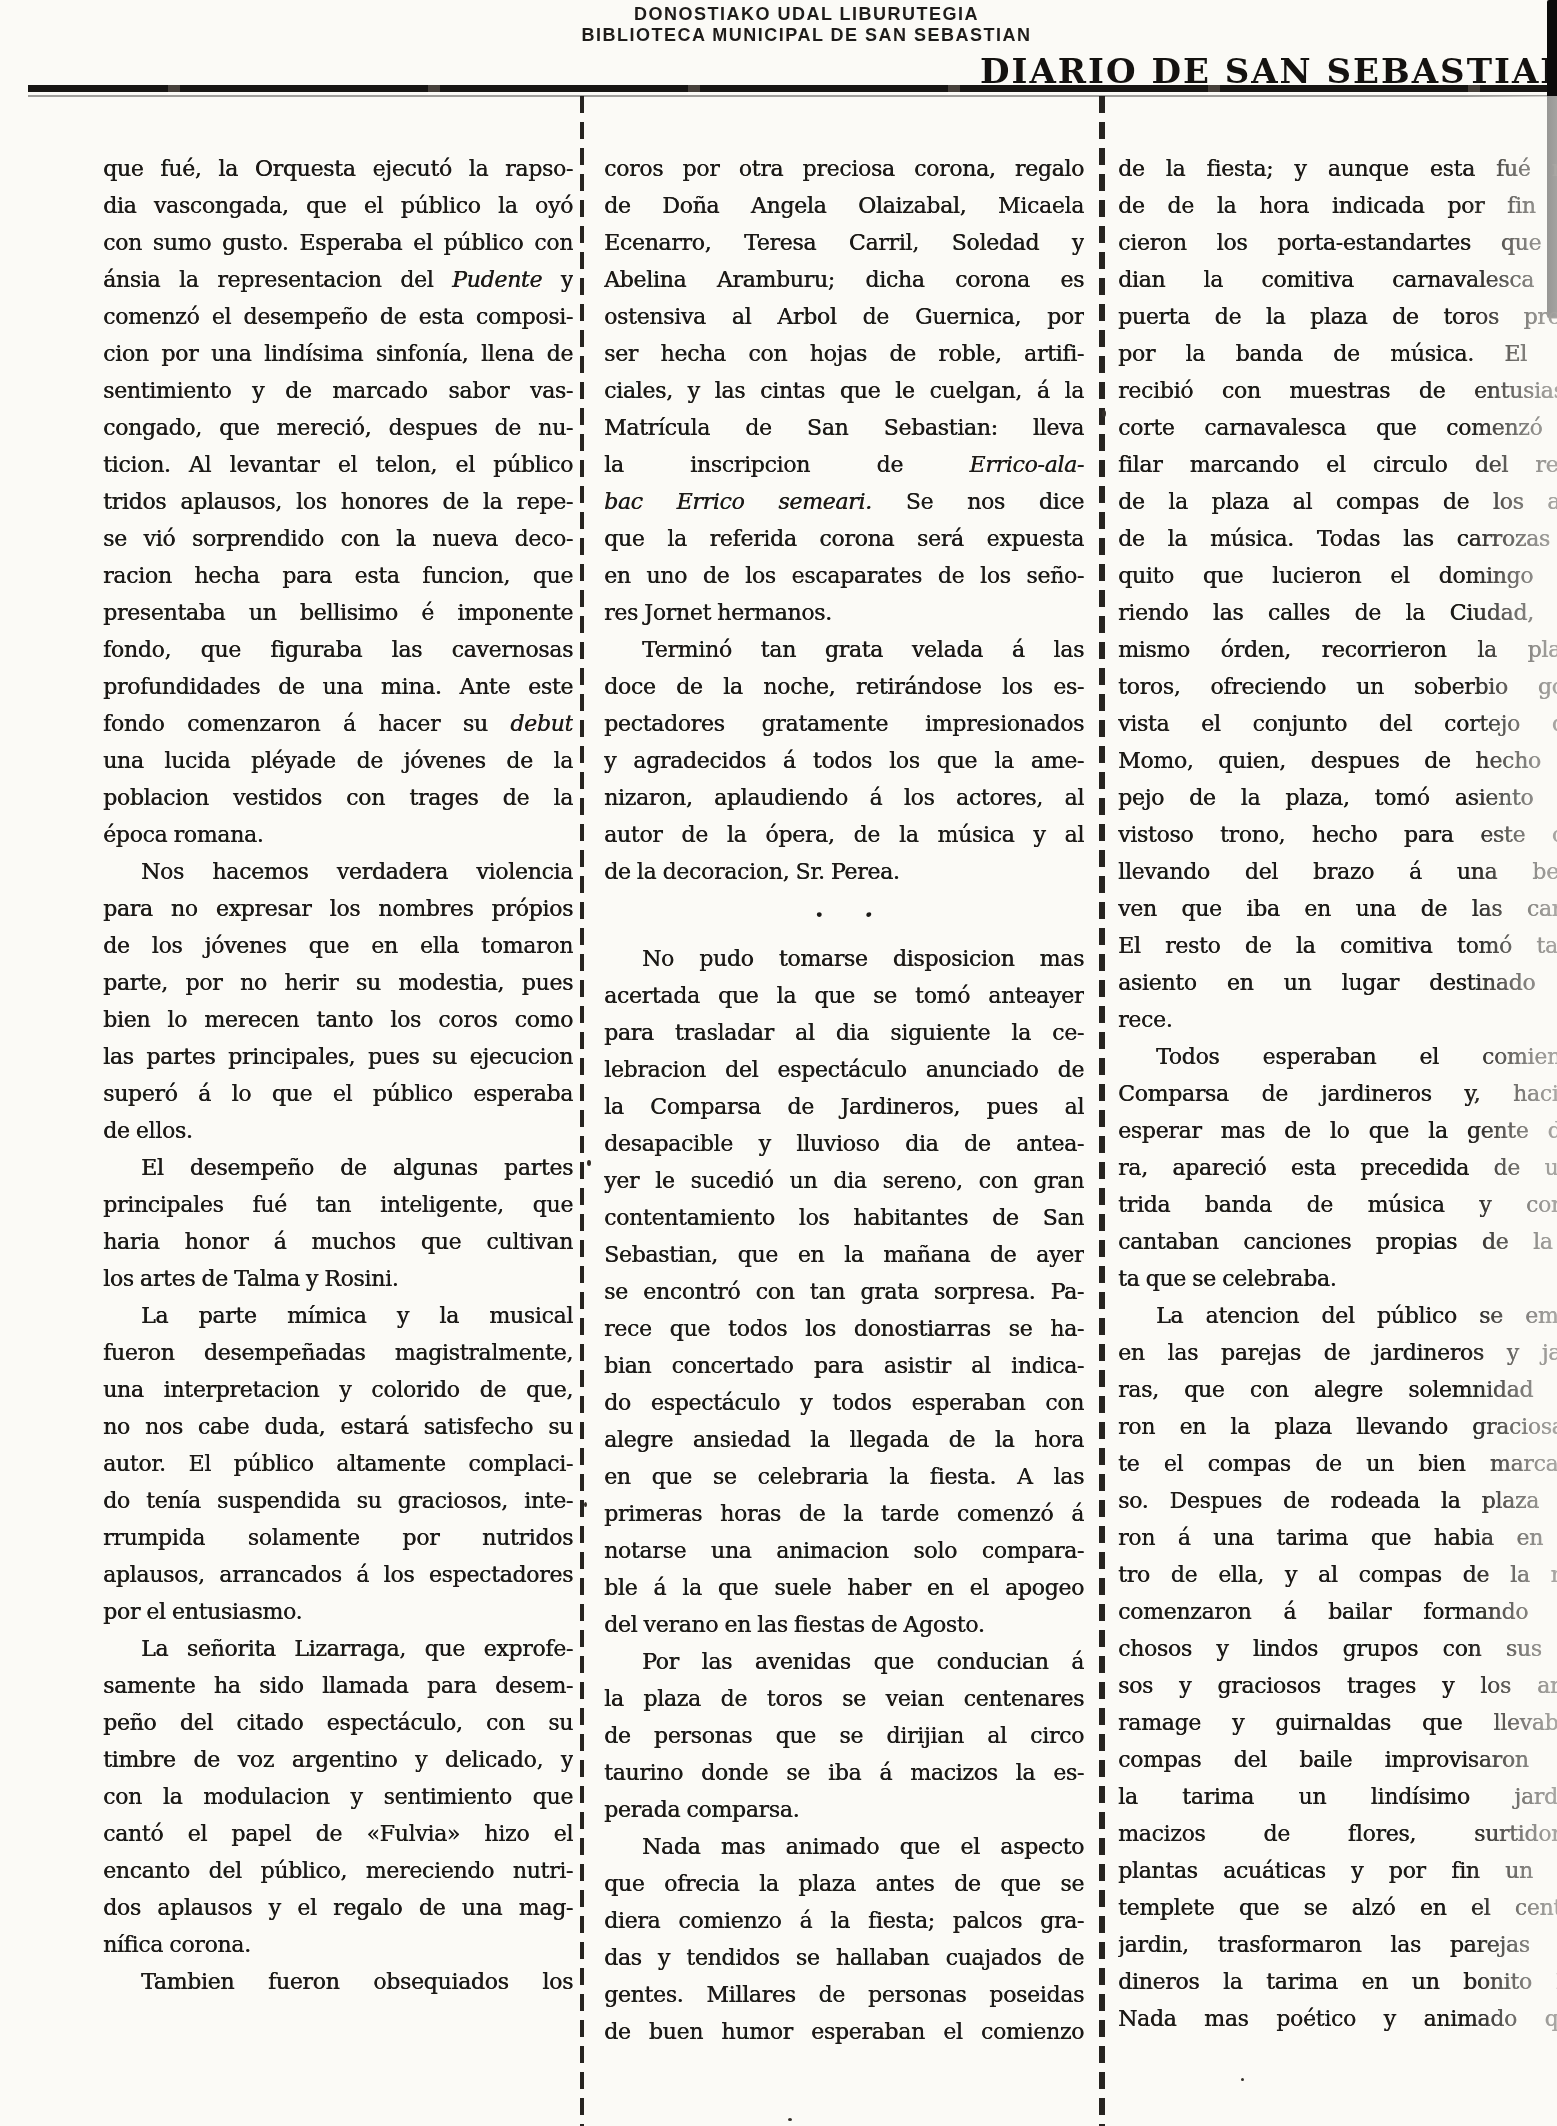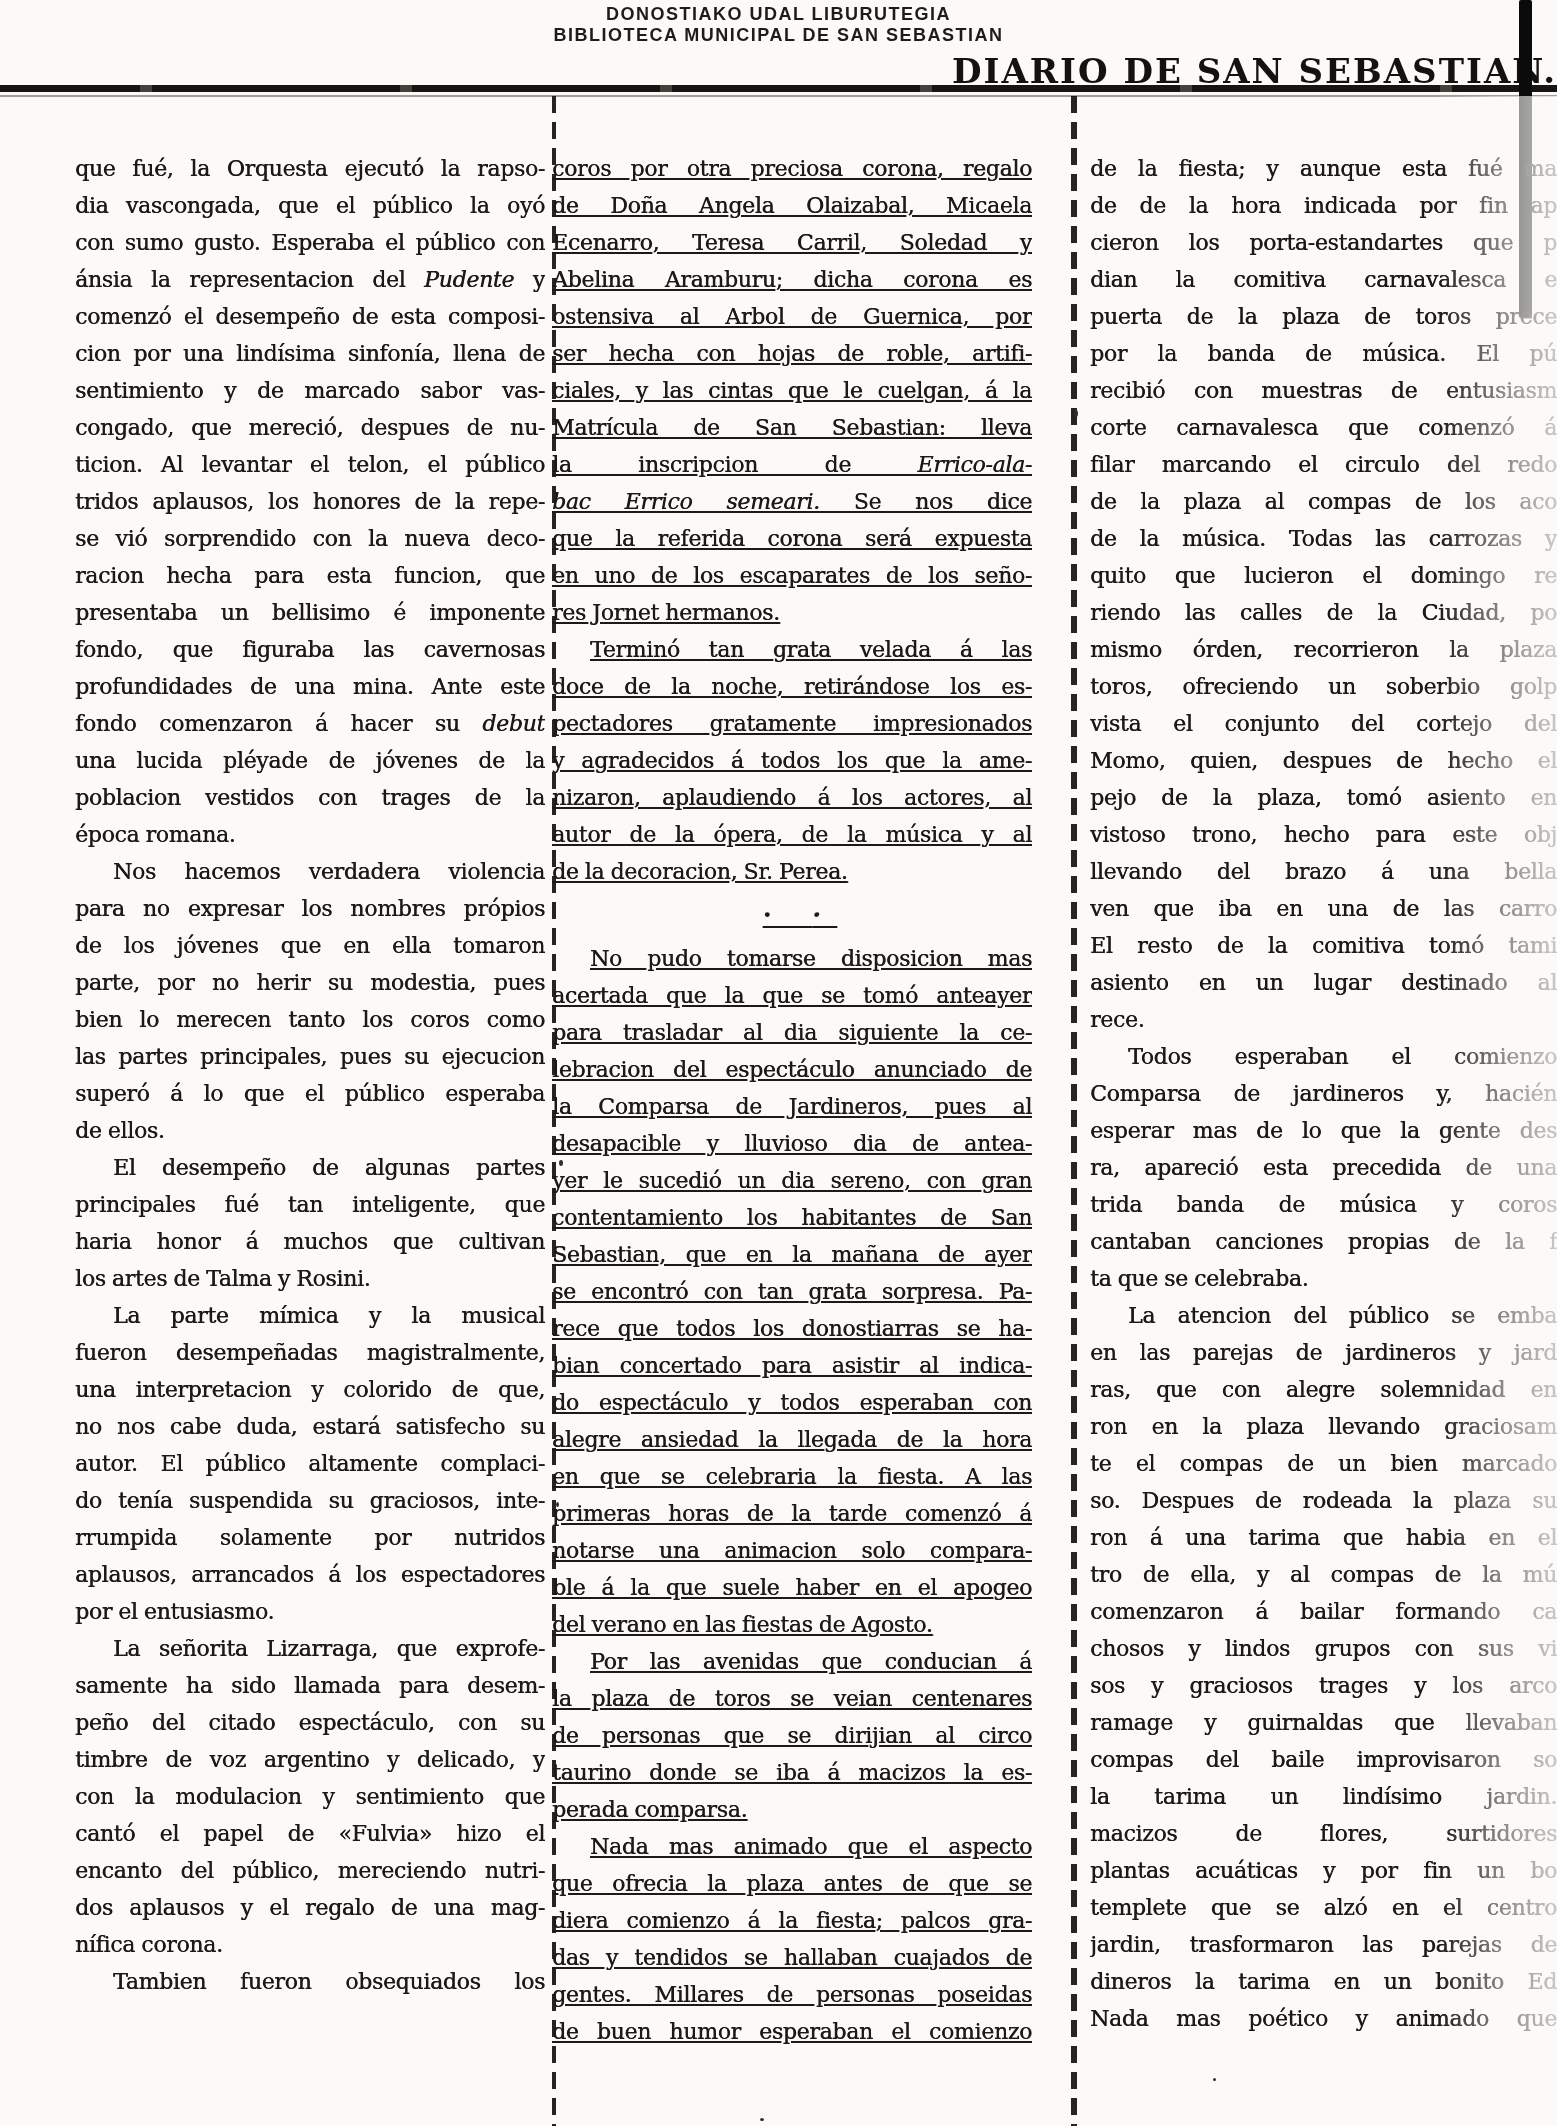--- a/index.html
+++ b/index.html
@@ -2,21 +2,21 @@
 <html><head>
 <meta charset="utf-8">
 <style>
   html,body{margin:0;padding:0;}
   body{
     width:1557px;height:2126px;position:relative;
     background:#fbfaf6;color:#1c1a17;
     font-family:"DejaVu Serif", serif;
     overflow:hidden;
   }
-  .page{position:absolute;inset:0;overflow:hidden;}
+  .page{position:absolute;inset:0;overflow:hidden;margin-left:28px;}
 
   
   .masthead{position:absolute;top:4px;left:0;width:1557px;text-align:center;}
   .stamp{
     font-family:"Liberation Sans", sans-serif;font-weight:700;
     font-size:18px;line-height:21px;letter-spacing:1.5px;color:#1e1c1a;
   }
   .title{
     margin:7px 0 0 0;font-family:"DejaVu Serif", serif;
     font-size:34px;line-height:36px;font-weight:700;letter-spacing:2px;color:#141210;text-align:right;
@@ -24,21 +24,21 @@
   .rule-thick{
     position:absolute;top:85px;left:0;width:1557px;height:7px;
     background:repeating-linear-gradient(90deg,#171513 0 140px,#46403a 140px 152px,#171513 152px 260px);
   }
   .rule-thin{position:absolute;top:95px;left:0;width:1557px;height:2px;background:rgba(23,21,19,.4);}
   .edge-mark{position:absolute;left:1519px;top:0;width:13px;height:318px;background:#0b0b0b;border-radius:2px;}
 
   
   .col{position:absolute;top:150px;overflow:hidden;}
   .col1{left:75px;width:470px;}
-  .col2{left:552px;width:480px;text-decoration:underline;}
+  .col2{left:576px;width:480px;}
   .col3{left:1090px;width:467px;}
   .line{
     height:37px;line-height:37px;font-size:22px;
     letter-spacing:-0.3px;word-spacing:-0.5px;
     text-align:justify;text-align-last:justify;
     overflow:hidden;white-space:normal;
     text-shadow:0.4px 0 0 currentColor;
   }
   .line i{font-style:italic;}
   .line.start{padding-left:38px;}

